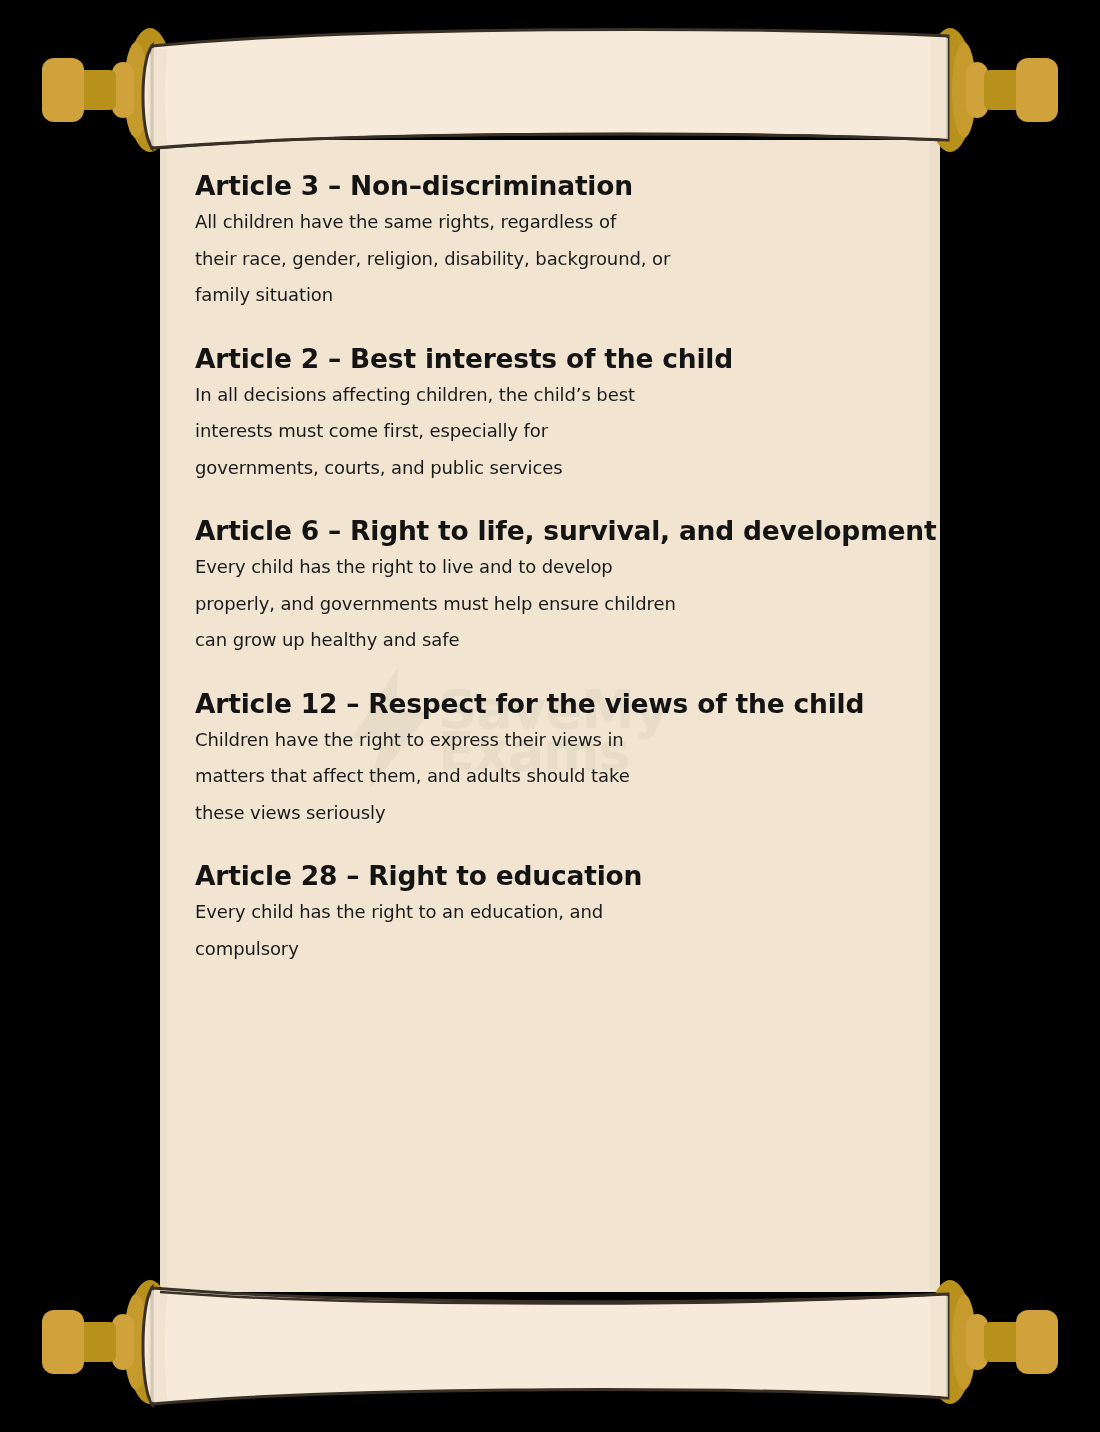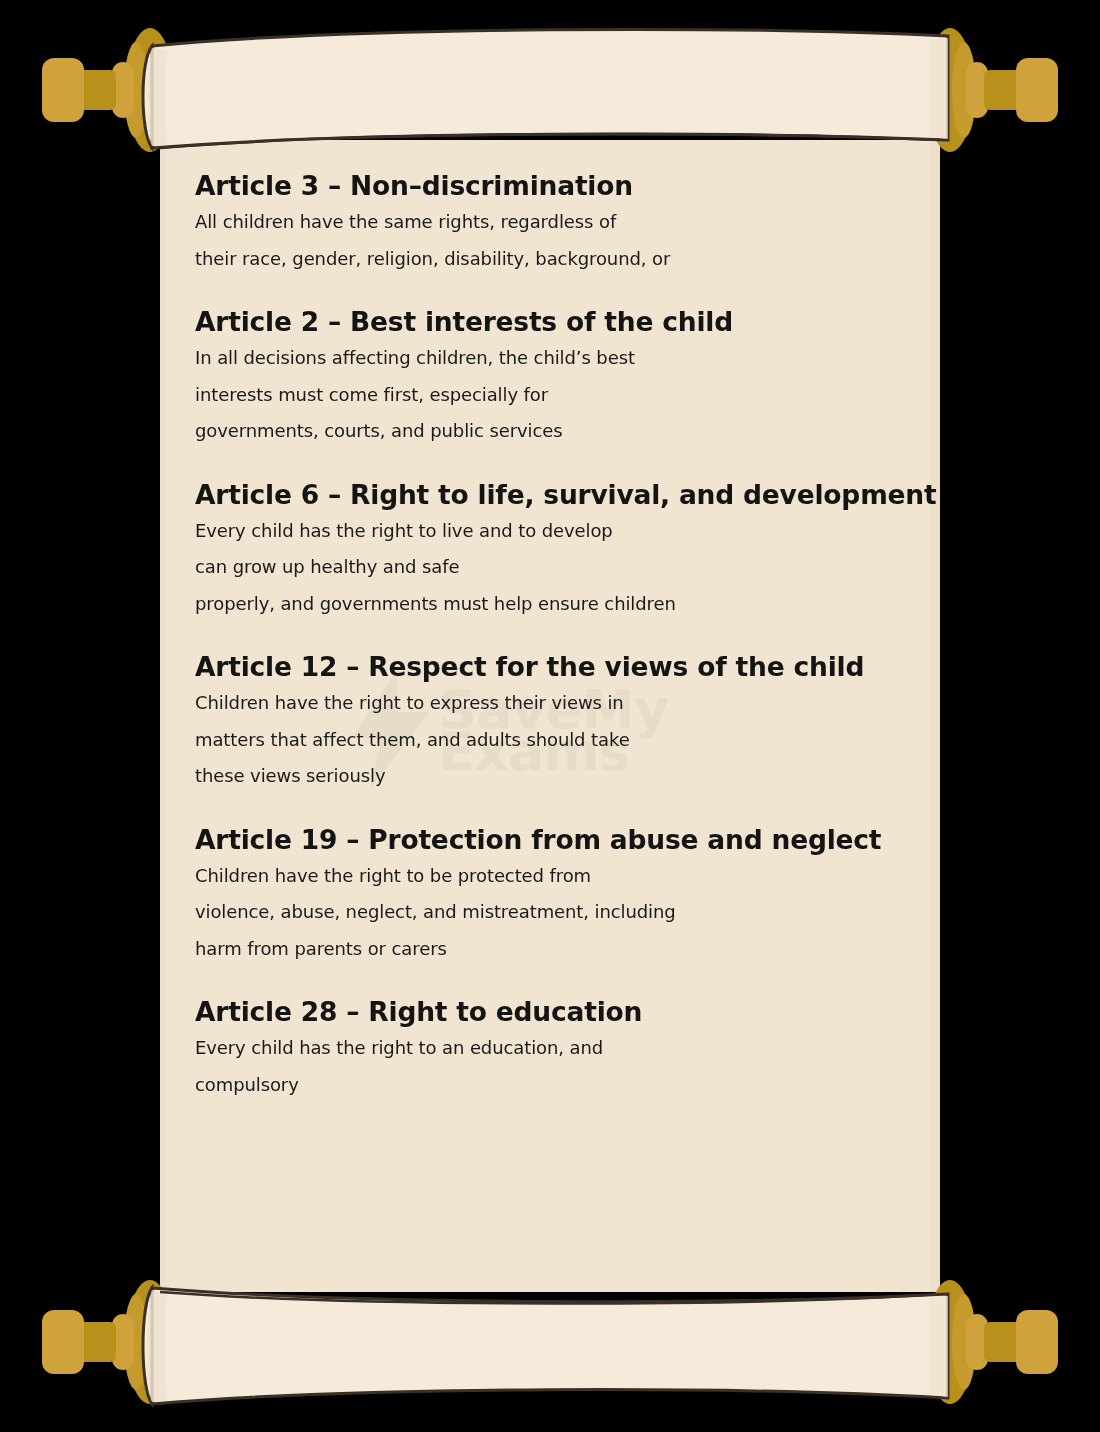--- a/index.html
+++ b/index.html
@@ -177,58 +177,51 @@
     <div class="wm-line2">Exams</div>
   </div>
 
   <div id="content">
 
     <div class="article">
       <div class="article-heading">Article 3 – Non–discrimination</div>
       <div class="article-body">
         <span class="ln">All children have the same rights, regardless of</span>
         <span class="ln">their race, gender, religion, disability, background, or</span>
+        <span class="ln">family situation</span>
       </div>
     </div>
 
     <div class="article">
       <div class="article-heading">Article 2 – Best interests of the child</div>
       <div class="article-body">
         <span class="ln">In all decisions affecting children, the child’s best</span>
         <span class="ln">interests must come first, especially for</span>
         <span class="ln">governments, courts, and public services</span>
       </div>
     </div>
 
     <div class="article">
       <div class="article-heading">Article 6 – Right to life, survival, and development</div>
       <div class="article-body">
         <span class="ln">Every child has the right to live and to develop</span>
+        <span class="ln">properly, and governments must help ensure children</span>
         <span class="ln">can grow up healthy and safe</span>
-        <span class="ln">properly, and governments must help ensure children</span>
       </div>
     </div>
 
     <div class="article">
       <div class="article-heading">Article 12 – Respect for the views of the child</div>
       <div class="article-body">
         <span class="ln">Children have the right to express their views in</span>
         <span class="ln">matters that affect them, and adults should take</span>
         <span class="ln">these views seriously</span>
       </div>
     </div>
 
-    <div class="article">
-      <div class="article-heading">Article 19 – Protection from abuse and neglect</div>
-      <div class="article-body">
-        <span class="ln">Children have the right to be protected from</span>
-        <span class="ln">violence, abuse, neglect, and mistreatment, including</span>
-        <span class="ln">harm from parents or carers</span>
-      </div>
-    </div>
 
     <div class="article">
       <div class="article-heading">Article 28 – Right to education</div>
       <div class="article-body">
         <span class="ln">Every child has the right to an education, and</span>
         <span class="ln">compulsory</span>
       </div>
     </div>
 
   </div>

